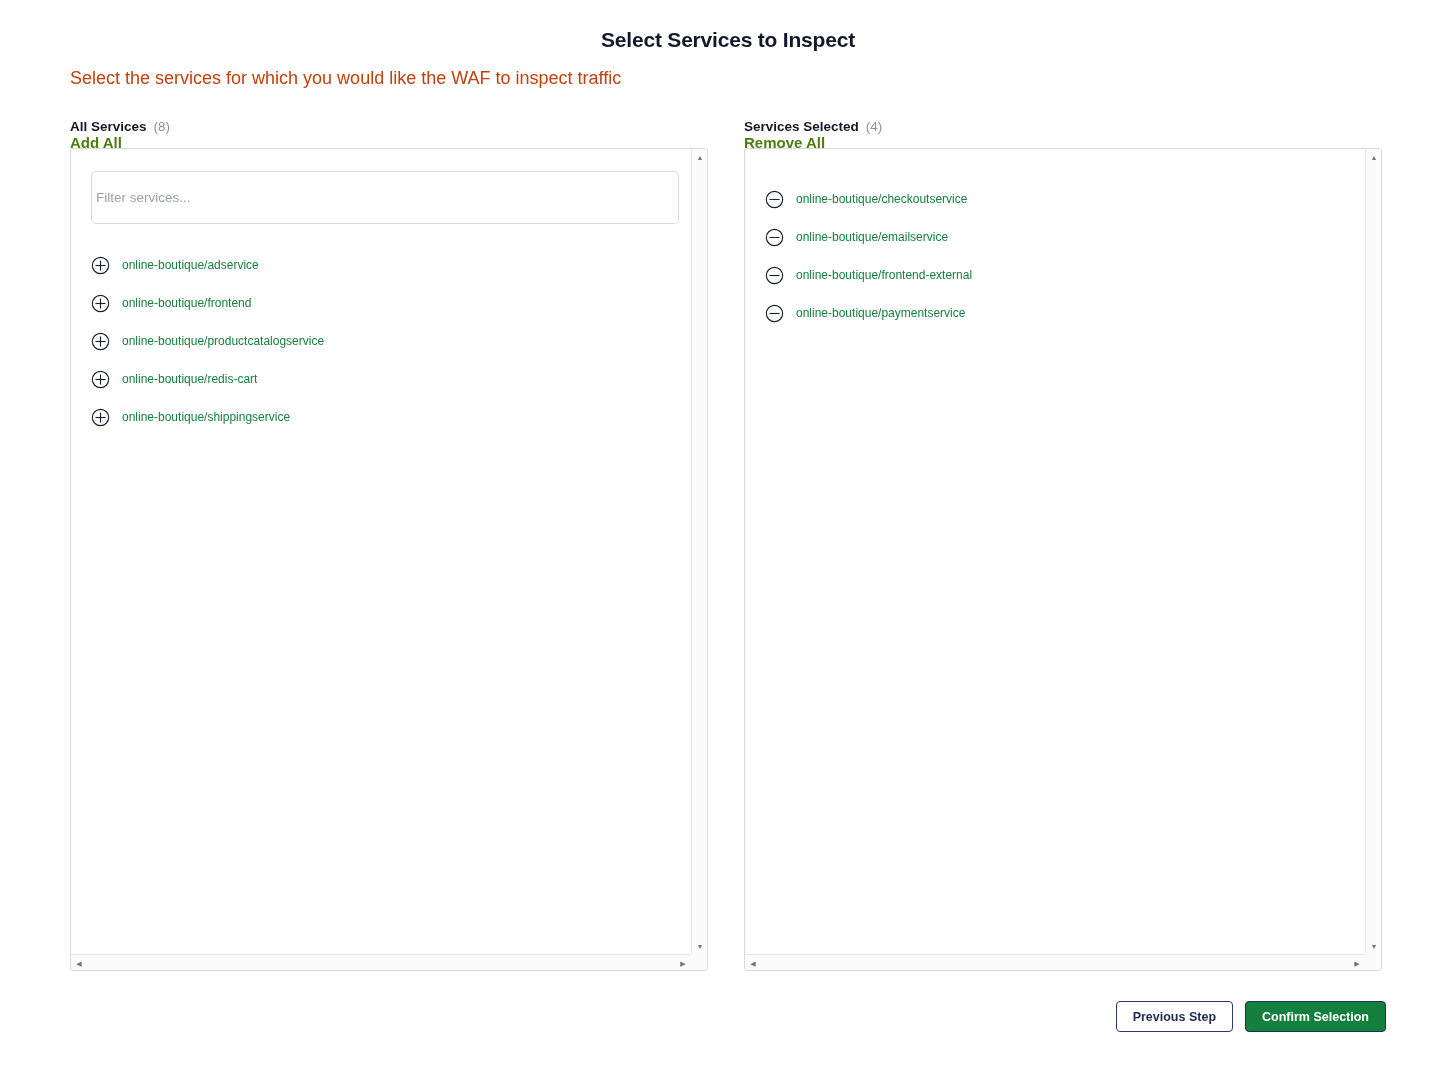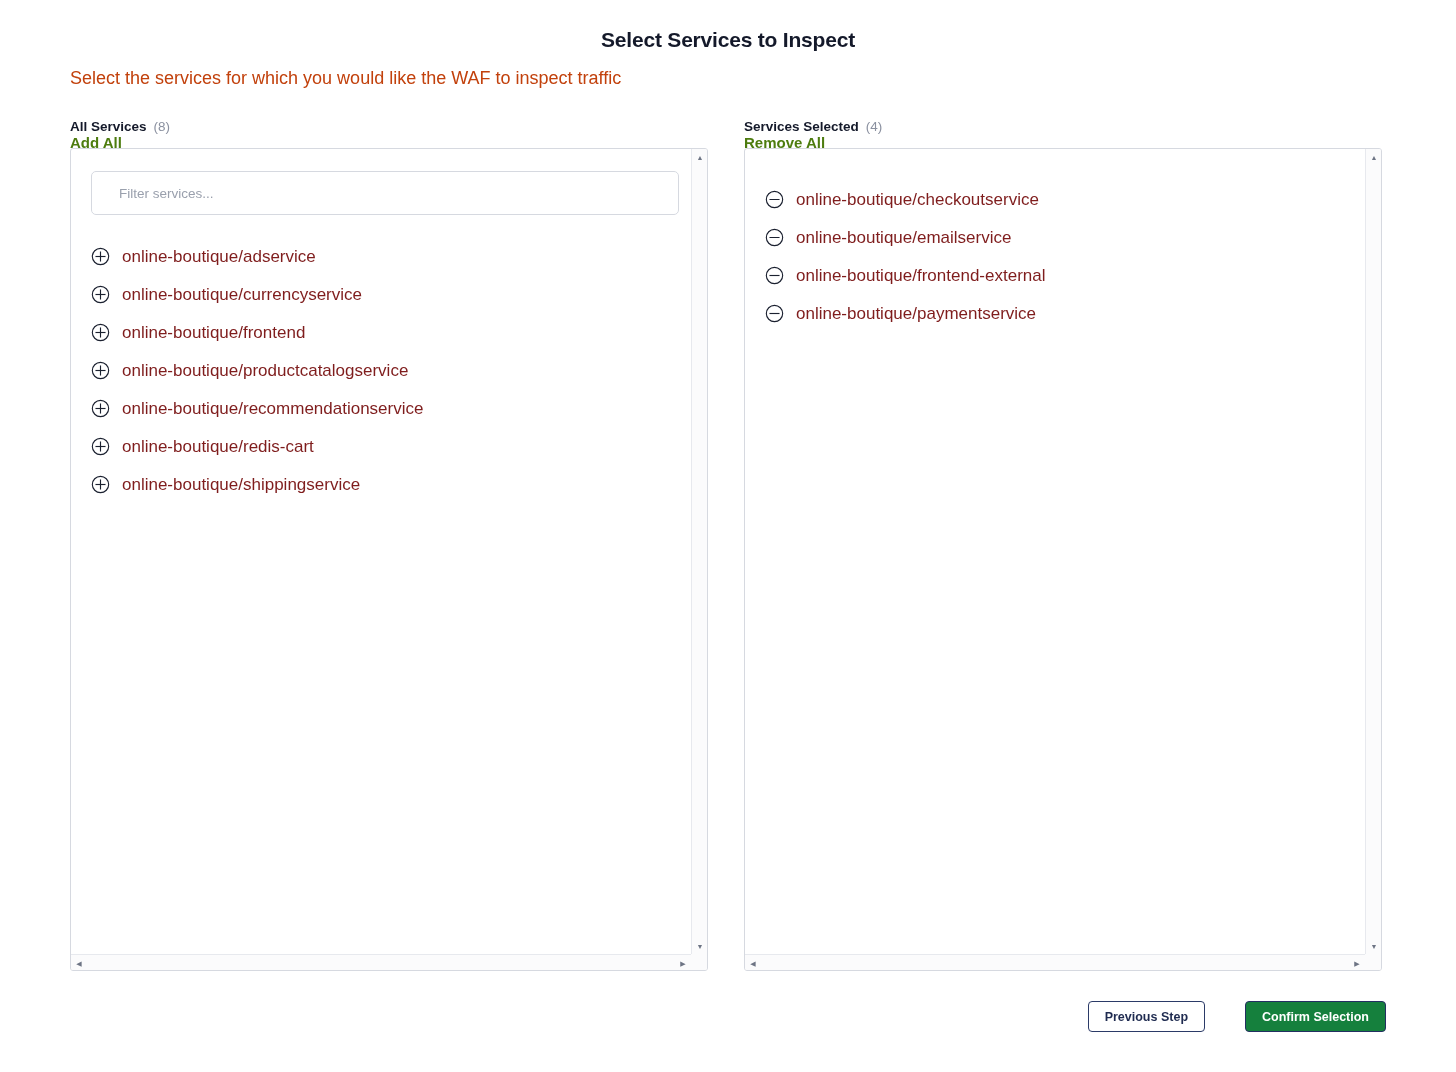--- a/index.html
+++ b/index.html
@@ -82,24 +82,24 @@
     position: absolute;
     top: 0;
     left: 0;
     right: 16px;
     bottom: 16px;
     overflow: hidden;
     padding: 22px 20px 0 20px;
   }
   .filter-input {
     width: 588px;
-    height: 44px;
+    height: 53px;
     border: 1px solid #d6d9e0;
     border-radius: 5px;
-    padding: 0 27px;
+    padding: 0 4px;
     font-size: 13.5px;
     color: #1b2130;
     font-family: "Liberation Sans", sans-serif;
     outline: none;
     background: #fff;
   }
   .filter-input::placeholder {
     color: #9aa0ad;
   }
   .svc-list {
@@ -114,22 +114,22 @@
     height: 38px;
     cursor: pointer;
   }
   .svc-icon {
     width: 19px;
     height: 19px;
     flex: none;
     display: block;
   }
   .svc-label {
-    font-size: 17px;
-    color: #7f1d1d;
+    font-size: 12px;
+    color: #15803d;
     line-height: 1;
   }
   .right-list {
     margin-top: 0;
     padding-top: 9px;
   }
   
   .vscroll {
     position: absolute;
     top: 0;
@@ -182,21 +182,20 @@
     font-family: "Liberation Sans", sans-serif;
     font-size: 12.5px;
     font-weight: bold;
     border-radius: 4px;
     padding: 0 16px;
     height: 31px;
     display: inline-flex;
     align-items: center;
     justify-content: center;
     cursor: pointer;
-    margin-left: 28px;
   }
   .btn-secondary {
     background: #ffffff;
     border: 1px solid #2b3a67;
     color: #1f2b50;
   }
   .btn-primary {
     background: #15803d;
     border: 1px solid #232f61;
     color: #ffffff;
@@ -237,51 +236,31 @@
               <span class="svc-label">online-boutique/adservice</span>
             </li>
             <li class="svc-item">
               <span class="svc-icon">
                 <svg viewBox="0 0 20 20" width="19" height="19">
                     <circle cx="10" cy="10" r="8.6" fill="none" stroke="#1b2130" stroke-width="1.2"></circle>
                     <line x1="10" y1="4.7" x2="10" y2="15.3" stroke="#1b2130" stroke-width="1.2"></line>
                     <line x1="4.7" y1="10" x2="15.3" y2="10" stroke="#1b2130" stroke-width="1.2"></line>
                   </svg>
               </span>
-              <span class="svc-label">online-boutique/currencyservice</span>
-            </li>
-            <li class="svc-item">
-              <span class="svc-icon">
-                <svg viewBox="0 0 20 20" width="19" height="19">
-                    <circle cx="10" cy="10" r="8.6" fill="none" stroke="#1b2130" stroke-width="1.2"></circle>
-                    <line x1="10" y1="4.7" x2="10" y2="15.3" stroke="#1b2130" stroke-width="1.2"></line>
-                    <line x1="4.7" y1="10" x2="15.3" y2="10" stroke="#1b2130" stroke-width="1.2"></line>
-                  </svg>
-              </span>
               <span class="svc-label">online-boutique/frontend</span>
             </li>
             <li class="svc-item">
               <span class="svc-icon">
                 <svg viewBox="0 0 20 20" width="19" height="19">
                     <circle cx="10" cy="10" r="8.6" fill="none" stroke="#1b2130" stroke-width="1.2"></circle>
                     <line x1="10" y1="4.7" x2="10" y2="15.3" stroke="#1b2130" stroke-width="1.2"></line>
                     <line x1="4.7" y1="10" x2="15.3" y2="10" stroke="#1b2130" stroke-width="1.2"></line>
                   </svg>
               </span>
               <span class="svc-label">online-boutique/productcatalogservice</span>
-            </li>
-            <li class="svc-item">
-              <span class="svc-icon">
-                <svg viewBox="0 0 20 20" width="19" height="19">
-                    <circle cx="10" cy="10" r="8.6" fill="none" stroke="#1b2130" stroke-width="1.2"></circle>
-                    <line x1="10" y1="4.7" x2="10" y2="15.3" stroke="#1b2130" stroke-width="1.2"></line>
-                    <line x1="4.7" y1="10" x2="15.3" y2="10" stroke="#1b2130" stroke-width="1.2"></line>
-                  </svg>
-              </span>
-              <span class="svc-label">online-boutique/recommendationservice</span>
             </li>
             <li class="svc-item">
               <span class="svc-icon">
                 <svg viewBox="0 0 20 20" width="19" height="19">
                     <circle cx="10" cy="10" r="8.6" fill="none" stroke="#1b2130" stroke-width="1.2"></circle>
                     <line x1="10" y1="4.7" x2="10" y2="15.3" stroke="#1b2130" stroke-width="1.2"></line>
                     <line x1="4.7" y1="10" x2="15.3" y2="10" stroke="#1b2130" stroke-width="1.2"></line>
                   </svg>
               </span>
               <span class="svc-label">online-boutique/redis-cart</span>

